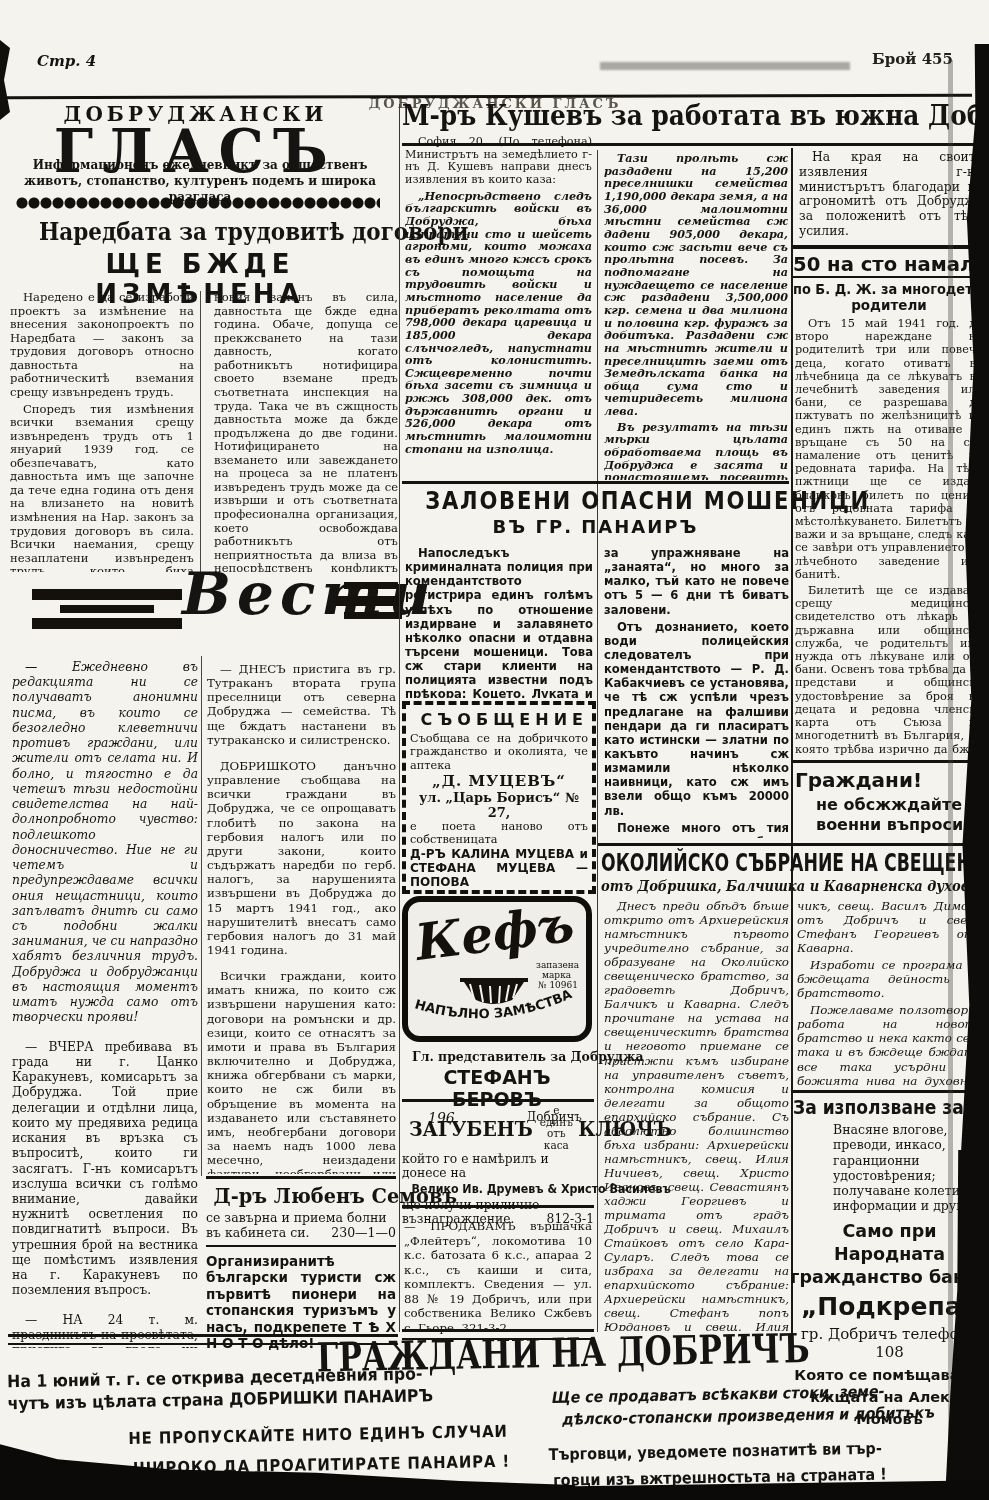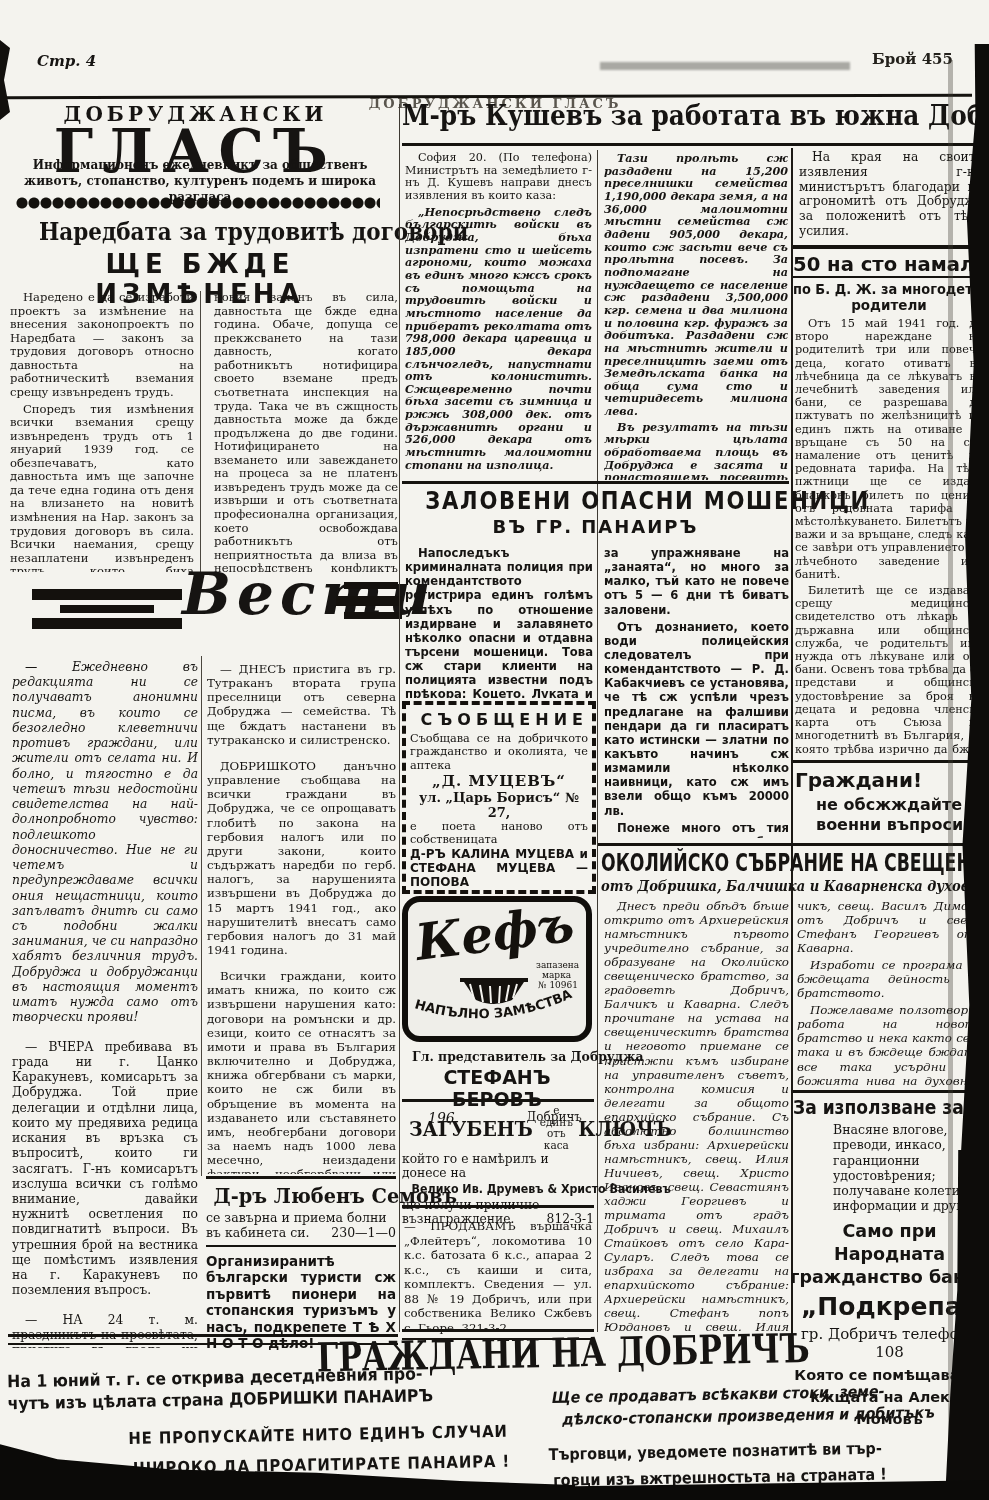--- a/index.html
+++ b/index.html
@@ -59,21 +59,21 @@
   #semov-ref{float:right;}
   #semov-rule{left:206px;top:1245px;width:190px;height:2px;}
   #turisti{left:206px;top:1253px;width:190px;font-size:13.5px;font-weight:bold;text-align:justify;line-height:1.22;font-family:"DejaVu Sans","Liberation Sans",sans-serif;}
   #left-dbl{left:8px;top:1334px;width:390px;height:6px;border-top:3px solid #15130f;border-bottom:2px solid #15130f;}
 
   
   #kus-h{left:402px;top:100px;width:586px;font-size:27px;font-weight:bold;}
   #kus-h span{transform:scaleX(.92);}
   #kus-rule{left:402px;top:143px;width:586px;height:3px;}
   .kus-col{font-size:11.2px;line-height:1.13;}
-  #kus-c1{left:405px;top:152px;width:187px;height:328px;}
+  #kus-c1{left:405px;top:136px;width:187px;height:328px;}
   #kus-c2{left:604px;top:152px;width:184px;height:328px;}
   #kus-c3{left:799px;top:150px;width:184px;height:94px;font-size:12.3px;line-height:1.2;}
   #vline-1{left:399px;top:104px;width:1px;height:1228px;background:#3d3932;}
   #vline-2{left:597px;top:150px;width:1px;height:1182px;background:#3d3932;}
   #vline-3{left:791px;top:148px;width:2px;height:1196px;background:#1c1914;}
 
   
   #nam-rule{left:793px;top:245px;width:192px;height:4px;}
   #nam-h1{left:793px;top:252px;width:192px;text-align:center;font-size:20px;font-weight:bold;white-space:nowrap;font-family:"DejaVu Sans","Liberation Sans",sans-serif;border-bottom:2px solid #15130f;transform-origin:left top;transform:scaleX(.98);}
   #nam-h2{left:793px;top:281px;width:192px;text-align:center;font-size:13.5px;font-weight:bold;white-space:nowrap;font-family:"DejaVu Sans","Liberation Sans",sans-serif;transform-origin:left top;transform:scaleX(.96);}

